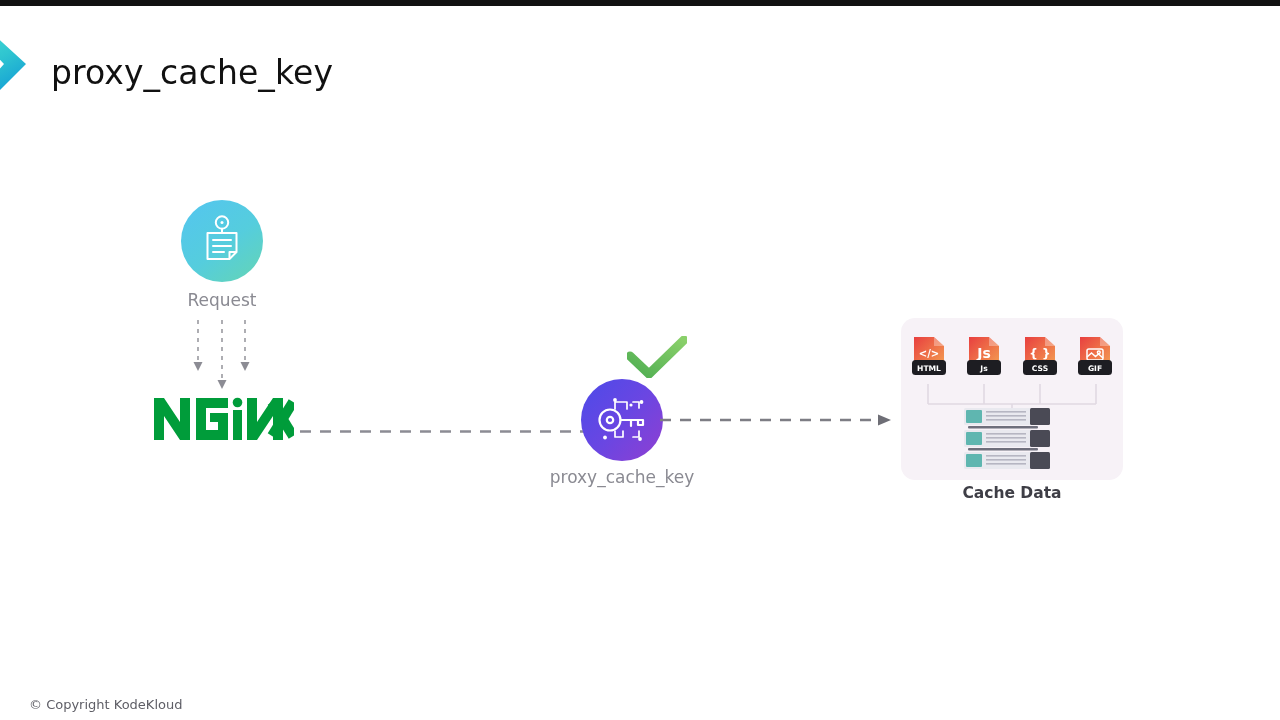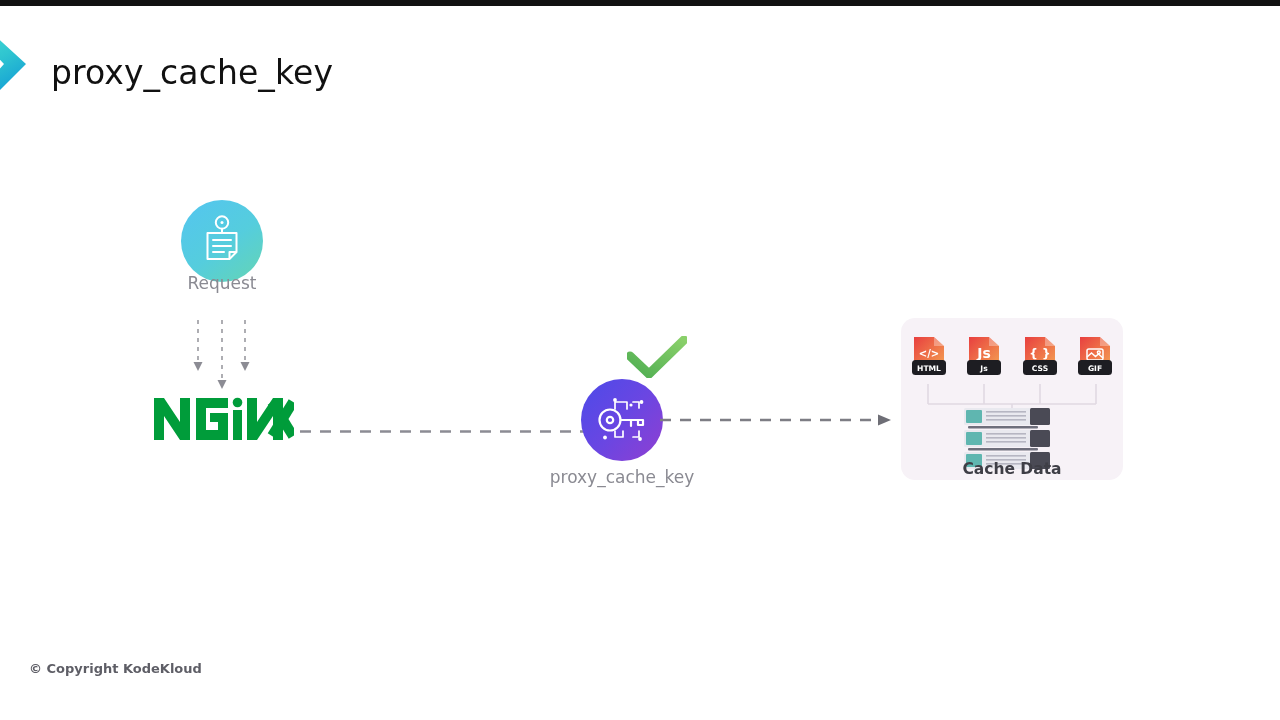--- a/index.html
+++ b/index.html
@@ -47,21 +47,21 @@
 
   
   .request-node {
     position: absolute;
     left: 181px; top: 200px;
     width: 82px; height: 82px;
   }
   .request-node svg { display: block; }
   .request-label {
     position: absolute;
-    left: 142px; top: 273px;
+    left: 142px; top: 290px;
     width: 160px;
     text-align: center;
     font-size: 17px;
     color: #8a8a92;
     font-weight: 400;
   }
 
   
   .down-arrows {
     position: absolute;
@@ -133,35 +133,35 @@
     left: 0; top: 66px;
     width: 222px; height: 38px;
   }
   .server-rack {
     position: absolute;
     left: 63px; top: 90px;
     width: 96px; height: 62px;
   }
   .cache-label {
     position: absolute;
-    left: 901px; top: 460px;
+    left: 901px; top: 484px;
     width: 222px;
     text-align: center;
     font-size: 15.5px;
     font-weight: 700;
     color: #3e3e46;
   }
 
   
   .footer-copy {
     position: absolute;
-    left: 29px; top: 661px;
+    left: 29px; top: 697px;
     font-size: 13px;
     color: #5e5e66;
-    font-weight: 700;
+    font-weight: 400;
   }
 </style>
 </head>
 <body>
 
 <div class="slide">
 
   <div class="topbar"></div>
 
   <div class="brand-logo">

